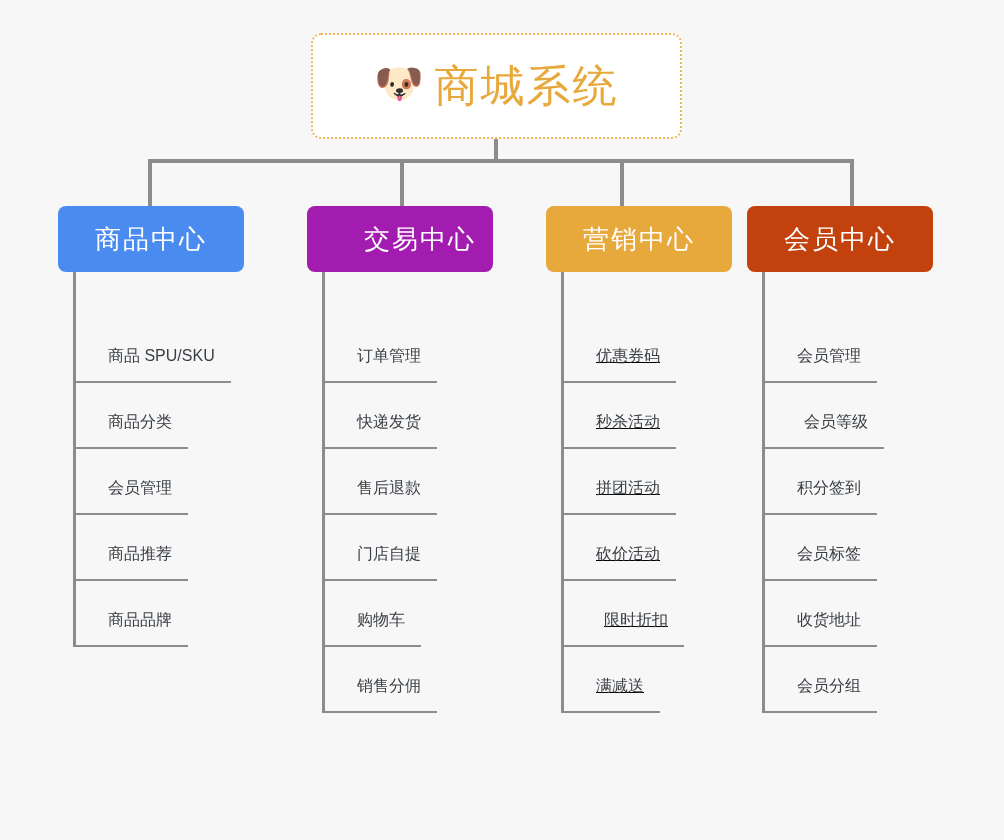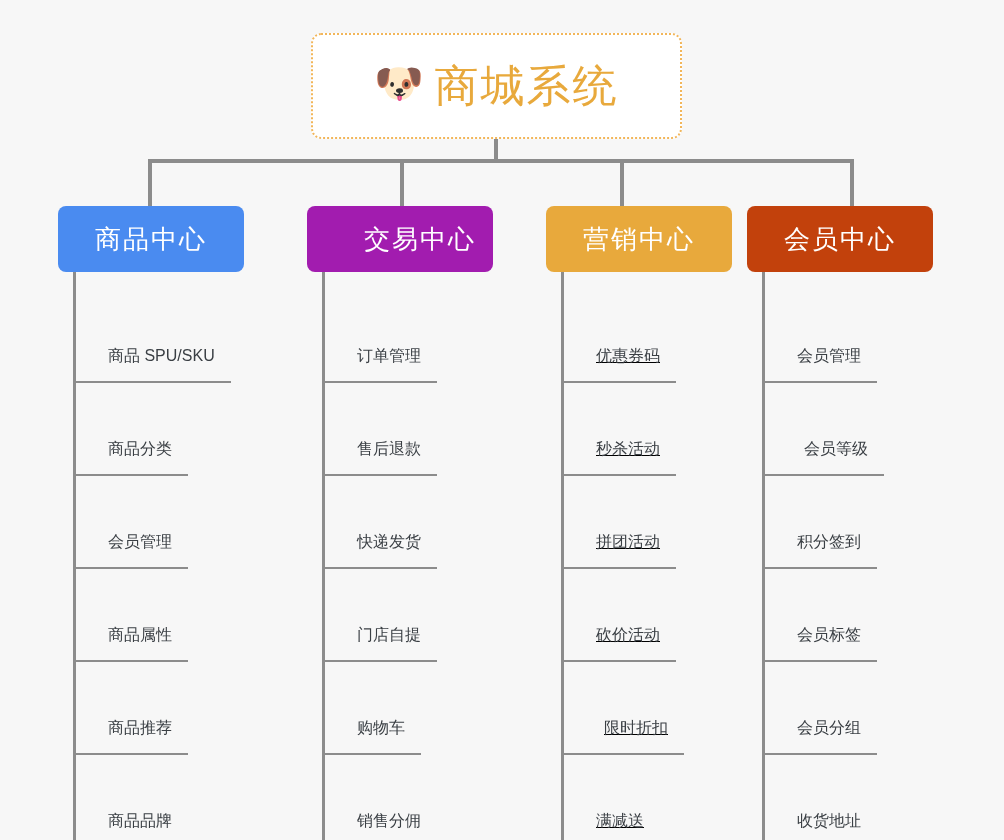--- a/index.html
+++ b/index.html
@@ -102,21 +102,21 @@
     box-sizing: border-box;
     font-size: 16px;
     color: #3a3f44;
     border-bottom: 2px solid #8c8c8c;
     padding: 0 16px 6px 32px;
     margin-bottom: 0;
     white-space: nowrap;
     line-height: 38px;
   }
   .leaf-row {
-    height: 93px;
+    height: 66px;
     display: flex;
     align-items: flex-end;
   }
   .leaf-row:first-child {
     height: 89px;
   }
 </style>
 </head>
 <body style="background: rgb(247, 247, 247);">
 
@@ -142,44 +142,41 @@
       <div class="leaf-row">
           <span class="leaf-item" style="border-bottom-color: rgb(140, 140, 140);">商品 SPU/SKU</span>
         </div>
       <div class="leaf-row">
           <span class="leaf-item" style="border-bottom-color: rgb(140, 140, 140);">商品分类</span>
         </div>
       <div class="leaf-row">
           <span class="leaf-item" style="border-bottom-color: rgb(140, 140, 140);">会员管理</span>
         </div>
       <div class="leaf-row">
-          <span class="leaf-item" style="border-bottom-color: rgb(140, 140, 140);">商品属性</span>
-        </div>
-      <div class="leaf-row">
           <span class="leaf-item" style="border-bottom-color: rgb(140, 140, 140);">商品推荐</span>
         </div>
       <div class="leaf-row">
           <span class="leaf-item" style="border-bottom-color: rgb(140, 140, 140);">商品品牌</span>
         </div>
     </div>
   </div>
 
   <div class="column" style="left:307px;width:186px">
     <div class="cat-box" style="background: #a21caf; padding-left: 40px;">
       <span>交易中心</span>
     </div>
     <div class="leaf-stack" style="border-left-color: rgb(140, 140, 140);">
       <div class="leaf-row">
           <span class="leaf-item" style="border-bottom-color: rgb(140, 140, 140);">订单管理</span>
         </div>
       <div class="leaf-row">
+          <span class="leaf-item" style="border-bottom-color: rgb(140, 140, 140);">快递发货</span>
+        </div>
+      <div class="leaf-row">
           <span class="leaf-item" style="border-bottom-color: rgb(140, 140, 140);">售后退款</span>
-        </div>
-      <div class="leaf-row">
-          <span class="leaf-item" style="border-bottom-color: rgb(140, 140, 140);">快递发货</span>
         </div>
       <div class="leaf-row">
           <span class="leaf-item" style="border-bottom-color: rgb(140, 140, 140);">门店自提</span>
         </div>
       <div class="leaf-row">
           <span class="leaf-item" style="border-bottom-color: rgb(140, 140, 140);">购物车</span>
         </div>
       <div class="leaf-row">
           <span class="leaf-item" style="border-bottom-color: rgb(140, 140, 140);">销售分佣</span>
         </div>
@@ -223,21 +220,21 @@
       <div class="leaf-row">
           <span class="leaf-item" style="border-bottom-color: rgb(140, 140, 140); padding-left: 39px;">会员等级</span>
         </div>
       <div class="leaf-row">
           <span class="leaf-item" style="border-bottom-color: rgb(140, 140, 140);">积分签到</span>
         </div>
       <div class="leaf-row">
           <span class="leaf-item" style="border-bottom-color: rgb(140, 140, 140); margin-top: 36px;">会员标签</span>
         </div>
       <div class="leaf-row">
+          <span class="leaf-item" style="border-bottom-color: rgb(140, 140, 140);">收货地址</span>
+        </div>
+      <div class="leaf-row">
           <span class="leaf-item" style="border-bottom-color: rgb(140, 140, 140);">会员分组</span>
         </div>
-      <div class="leaf-row">
-          <span class="leaf-item" style="border-bottom-color: rgb(140, 140, 140);">收货地址</span>
-        </div>
     </div>
   </div>
 
 </div>
 
 </body></html>

